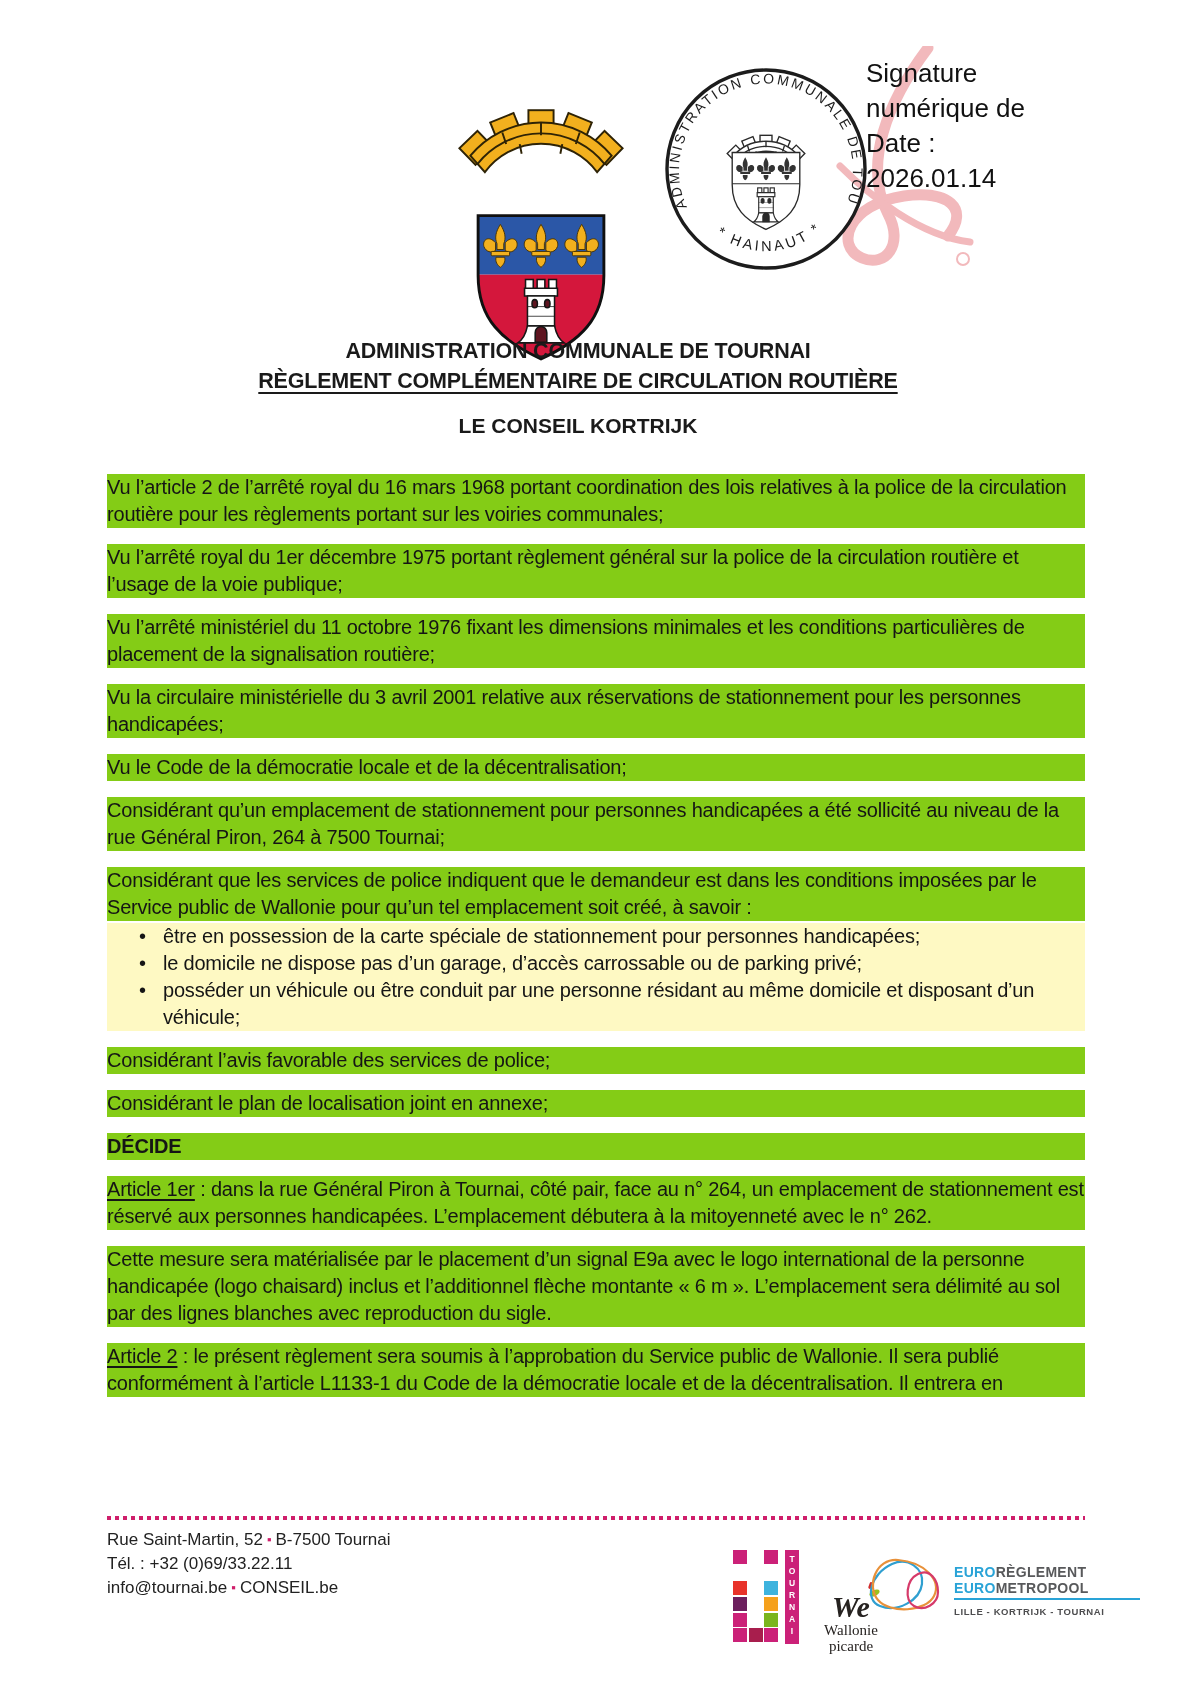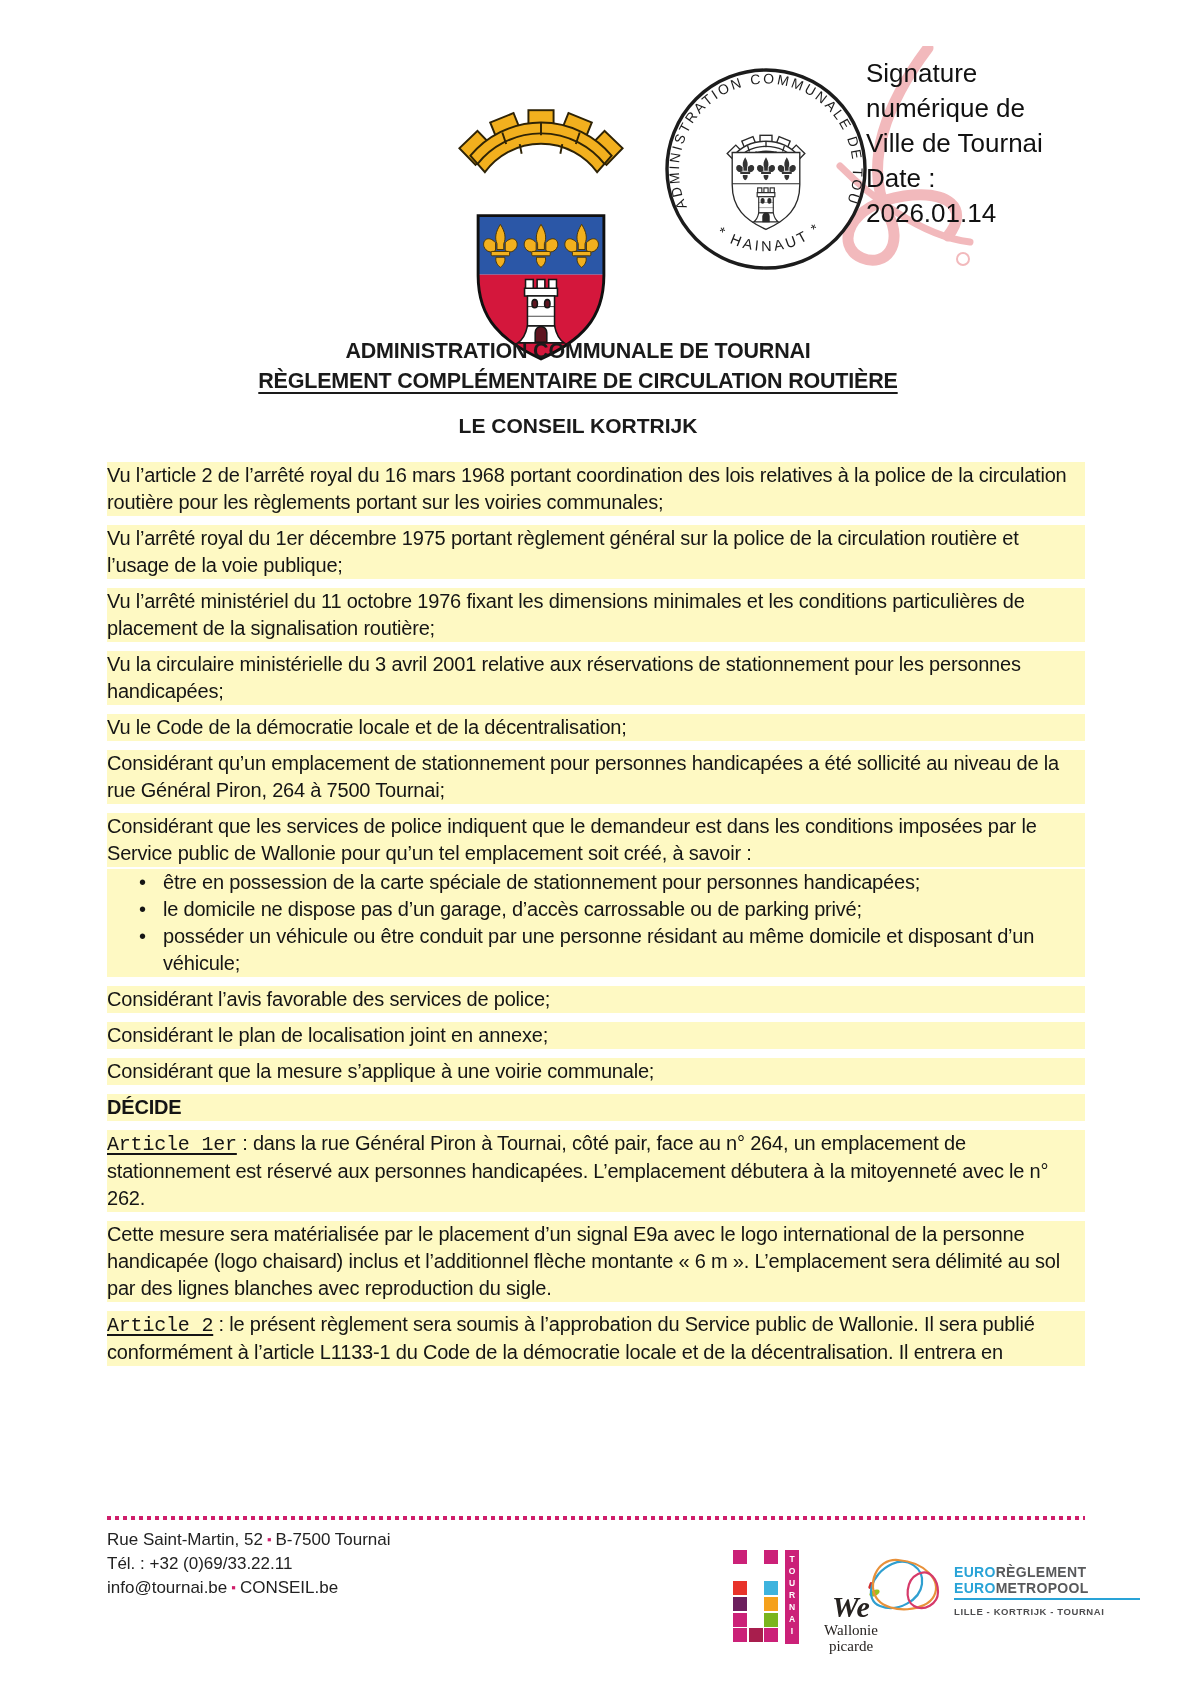--- a/index.html
+++ b/index.html
@@ -24,27 +24,27 @@
   .titles{position:absolute;left:107px;top:336px;width:942px;text-align:center;}
   .title-line{font-weight:bold;font-size:21.5px;line-height:30px;letter-spacing:-0.2px;}
   .title-line.underlined{text-decoration:underline;text-underline-offset:4px;text-decoration-thickness:2px;}
   .council{position:absolute;left:107px;top:414px;width:942px;text-align:center;
     font-weight:bold;font-size:21px;}
   
   .body-text{
     position:absolute;left:107px;top:458px;width:978px;
     font-size:20px;line-height:27px;letter-spacing:-0.2px;color:#151515;
   }
-  .body-text p{margin:4px 0 9px 0;background:#fef9c3;}
+  .body-text p{margin:16px 0 9px 0;background:#84cc16;}
   .body-text p.no-gap{margin-bottom:2px;}
   .body-text ul{margin:0 0 9px 0;padding:0 0 0 30px;list-style:none;background:#fef9c3;}
   .body-text li{position:relative;padding-left:26px;}
   .body-text li::before{content:"•";position:absolute;left:2px;top:0;}
   .decide{ text-align:left;font-weight:bold;margin:0 0 9px 0;font-size:20px;}
-  .lead-underline{text-decoration:underline;text-underline-offset:3px;font-family:Liberation Mono, monospace;}
+  .lead-underline{text-decoration:underline;text-underline-offset:3px;}
   
   .footer-sep{
     position:absolute;left:107px;top:1516px;width:978px;height:4px;
     background:repeating-linear-gradient(90deg,#cf1f6b 0 4px,transparent 4px 8px);
   }
   .footer-address{
     position:absolute;left:107px;top:1528px;width:420px;
     font-size:17px;line-height:24px;color:#222;
   }
   .pink-dot{color:#cf1f6b;font-size:13px;padding:0 4px;vertical-align:1px;}
@@ -164,21 +164,20 @@
 
   <svg class="sig-flourish" viewBox="0 0 200 250">
     <path d="M128,2 C88,55 62,118 88,168 C104,198 86,222 62,212 C34,200 48,158 104,150 C148,144 170,162 148,190" fill="none" stroke="#f2b9bc" stroke-width="11" stroke-linecap="round"></path>
     <path d="M40,120 C70,150 120,190 170,196" fill="none" stroke="#f2b9bc" stroke-width="7" stroke-linecap="round"></path>
     <circle cx="163" cy="213" r="6" fill="none" stroke="#f2b9bc" stroke-width="2"></circle>
   </svg>
 
   <div class="sig-text">
     <div>Signature</div>
     <div>numérique de</div>
-    <div>Ville de Tournai</div>
     <div>Date :</div>
     <div>2026.01.14</div>
   </div>
 
   <div class="titles">
     <div class="title-line">ADMINISTRATION COMMUNALE DE TOURNAI</div>
     <div class="title-line underlined">RÈGLEMENT COMPLÉMENTAIRE DE CIRCULATION ROUTIÈRE</div>
   </div>
   <div class="council">LE CONSEIL KORTRIJK</div>
 
@@ -190,21 +189,20 @@
     <p>Vu le Code de la démocratie locale et de la décentralisation;</p>
     <p>Considérant qu’un emplacement de stationnement pour personnes handicapées a été sollicité au niveau de la rue Général Piron, 264 à 7500 Tournai;</p>
     <p class="no-gap">Considérant que les services de police indiquent que le demandeur est dans les conditions imposées par le Service public de Wallonie pour qu’un tel emplacement soit créé, à savoir :</p>
     <ul>
       <li>être en possession de la carte spéciale de stationnement pour personnes handicapées;</li>
       <li>le domicile ne dispose pas d’un garage, d’accès carrossable ou de parking privé;</li>
       <li>posséder un véhicule ou être conduit par une personne résidant au même domicile et disposant d’un véhicule;</li>
     </ul>
     <p>Considérant l’avis favorable des services de police;</p>
     <p>Considérant le plan de localisation joint en annexe;</p>
-    <p>Considérant que la mesure s’applique à une voirie communale;</p>
     <p class="decide">DÉCIDE</p>
     <p><span class="lead-underline">Article 1er</span><span> : dans la rue Général Piron à Tournai, côté pair, face au n° 264, un emplacement de stationnement est réservé aux personnes handicapées. L’emplacement débutera à la mitoyenneté avec le n° 262.</span></p>
     <p>Cette mesure sera matérialisée par le placement d’un signal E9a avec le logo international de la personne handicapée (logo chaisard) inclus et l’additionnel flèche montante « 6 m ». L’emplacement sera délimité au sol par des lignes blanches avec reproduction du sigle.</p>
     <p><span class="lead-underline">Article 2</span><span> :  le présent règlement sera soumis à l’approbation du Service public de Wallonie. Il sera publié conformément à l’article L1133-1 du Code de la démocratie locale et de la décentralisation. Il entrera en</span></p>
   </div>
 
   <div class="footer-sep"></div>
 
   <div class="footer-address">
     <div>

